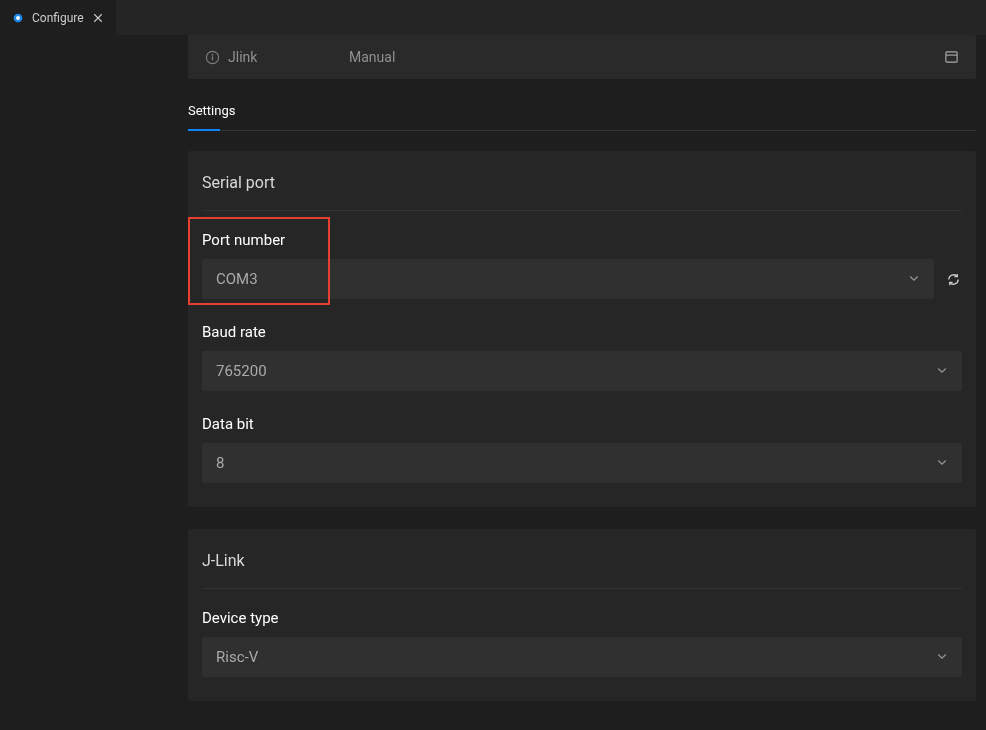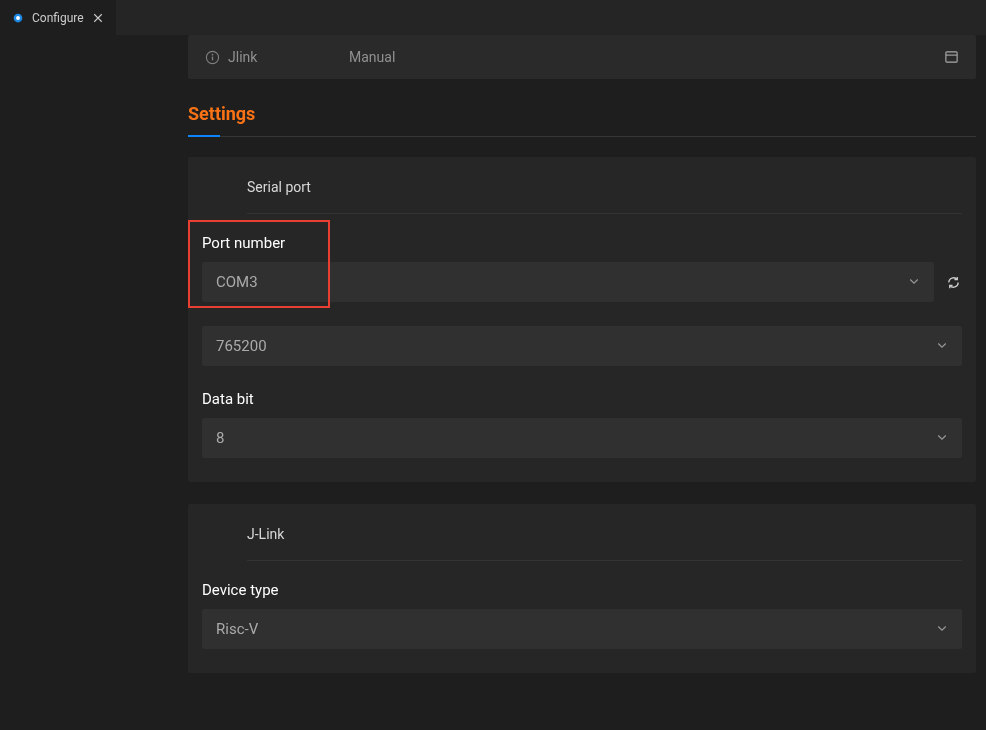--- a/index.html
+++ b/index.html
@@ -91,23 +91,23 @@
       justify-content: center;
       color: #808080;
     }
     .config-icon {
       margin-left: auto;
       width: 16px;
       height: 16px;
       color: #aaa;
     }
     .section-title {
-      font-size: 18px;
-      font-weight: 700;
-      color: #f97316;
+      font-size: 13px;
+      font-weight: 400;
+      color: #ffffff;
       padding-bottom: 12px;
       position: relative;
     }
     .section-title-underline {
       position: absolute;
       bottom: -1px;
       left: 0;
       width: 32px;
       height: 2px;
       background: #0e84ff;
@@ -117,26 +117,25 @@
       background: #353535;
       margin-bottom: 20px;
     }
     .panel {
       background: #262626;
       border-radius: 2px;
       padding: 22px 14px 24px 14px;
       margin-bottom: 22px;
     }
     .panel-header {
-      font-size: 14px;
+      font-size: 16px;
       color: #d8d8d8;
       padding-bottom: 18px;
       border-bottom: 1px solid #333;
       margin-bottom: 20px;
-      margin-left: 45px;
     }
     .field {
       margin-bottom: 24px;
     }
     .field:last-child {
       margin-bottom: 0;
     }
     .field-label {
       font-size: 15px;
       color: #ffffff;
@@ -257,20 +256,21 @@
               <path d="M3 8 a5 5 0 0 1 9 -3" stroke="#ccc" stroke-width="1.4" fill="none"></path>
               <path d="M12 2 L12 5 L9 5" stroke="#ccc" stroke-width="1.4" fill="none"></path>
               <path d="M13 8 a5 5 0 0 1 -9 3" stroke="#ccc" stroke-width="1.4" fill="none"></path>
               <path d="M4 14 L4 11 L7 11" stroke="#ccc" stroke-width="1.4" fill="none"></path>
             </svg>
         </span>
       </div>
     </div>
 
     <div class="field">
+      <span class="field-label">Baud rate</span>
       <div class="select">
         <span>765200</span>
         <span class="chevron-down">
           <svg width="12" height="12" viewBox="0 0 16 16">
               <path d="M3 6 L8 11 L13 6" stroke="#999" stroke-width="1.5" fill="none"></path>
             </svg>
         </span>
       </div>
     </div>
 

